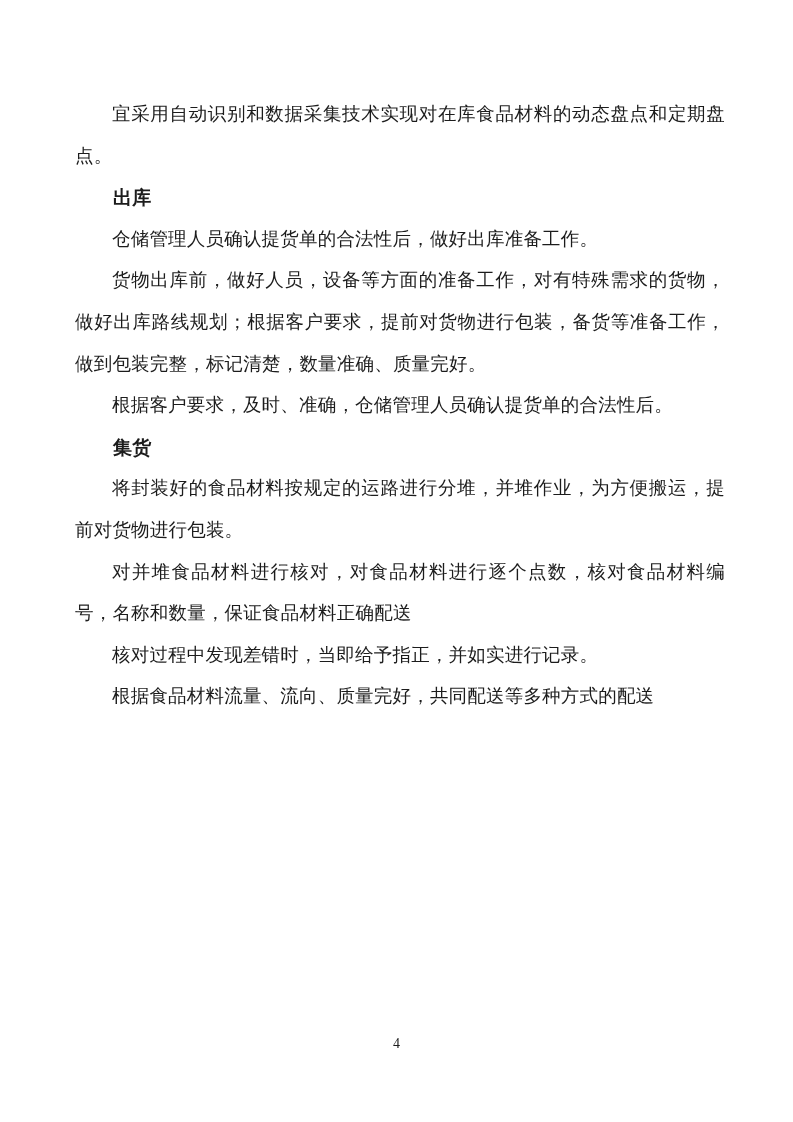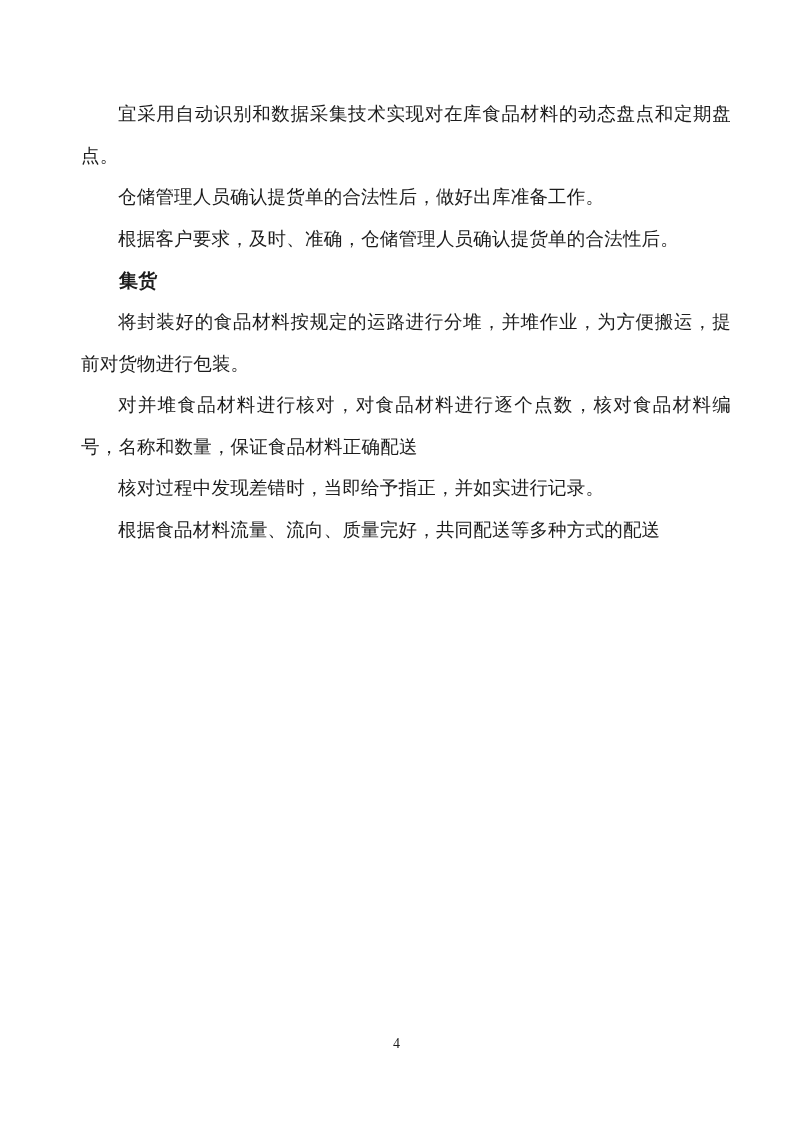--- a/index.html
+++ b/index.html
@@ -11,21 +11,21 @@
     position: relative;
     width: 793px;
     height: 1122px;
     background: #ffffff;
     overflow: hidden;
     font-family: "Liberation Serif", "DejaVu Serif", serif;
     color: #1c1c1c;
   }
   .content {
     position: absolute;
-    left: 81px;
+    left: 75px;
     top: 94px;
     width: 650px;
     text-align: justify;
     font-size: 18.5px;
     line-height: 41.6px;
     letter-spacing: 0.2px;
   }
   .para {
     margin: 0;
     padding: 0;
@@ -52,21 +52,23 @@
     line-height: 20px;
     color: #1c1c1c;
   }
 </style>
 </head>
 <body>
 
 <div class="page">
   <main class="content">
     <p class="para">宜采用自动识别和数据采集技术实现对在库食品材料的动态盘点和定期盘点。</p>
+    <h2 class="heading">出库</h2>
     <p class="para">仓储管理人员确认提货单的合法性后，做好出库准备工作。</p>
+    <p class="para">货物出库前，做好人员，设备等方面的准备工作，对有特殊需求的货物，做好出库路线规划；根据客户要求，提前对货物进行包装，备货等准备工作，做到包装完整，标记清楚，数量准确、质量完好。</p>
     <p class="para">根据客户要求，及时、准确，仓储管理人员确认提货单的合法性后。</p>
     <h2 class="heading">集货</h2>
     <p class="para">将封装好的食品材料按规定的运路进行分堆，并堆作业，为方便搬运，提前对货物进行包装。</p>
     <p class="para">对并堆食品材料进行核对，对食品材料进行逐个点数，核对食品材料编号，名称和数量，保证食品材料正确配送</p>
     <p class="para">核对过程中发现差错时，当即给予指正，并如实进行记录。</p>
     <p class="para">根据食品材料流量、流向、质量完好，共同配送等多种方式的配送</p>
   </main>
   <footer class="footer">
     <span class="page-number">4</span>
   </footer>

